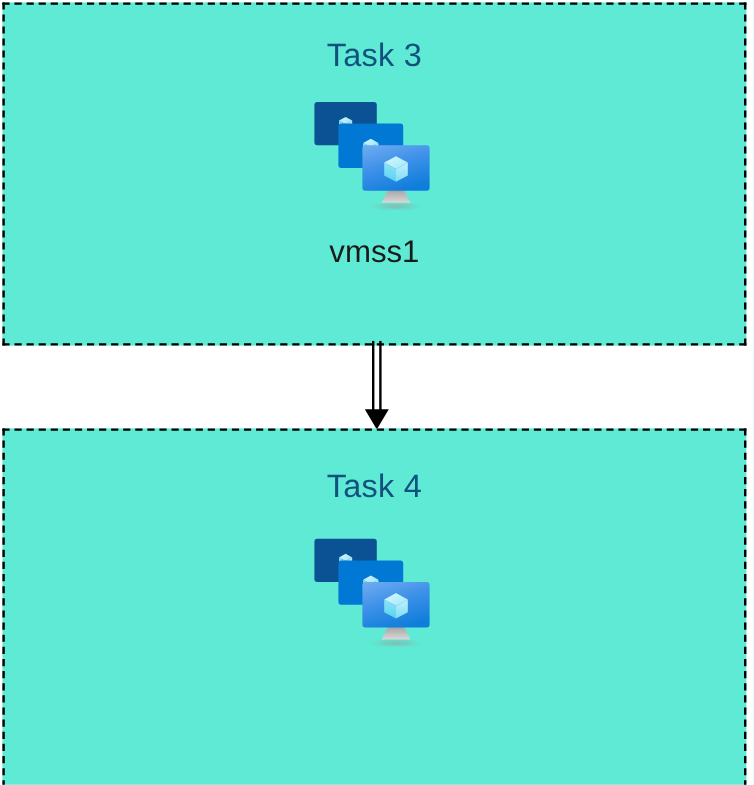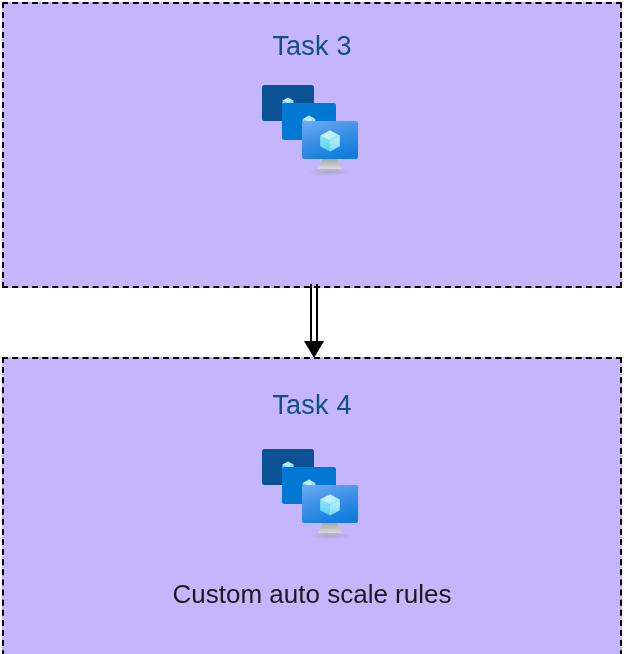--- a/index.html
+++ b/index.html
@@ -21,21 +21,21 @@
     top: 0;
     width: 628px;
     height: 654px;
   }
 
   
   .task-box {
     position: absolute;
     left: 2px;
     width: 620px;
-    background: #c4b5fd;
+    background: #5eead4;
     border: 2px dashed #000000;
     box-sizing: border-box;
     display: flex;
     flex-direction: column;
     align-items: center;
   }
   .task-box-top {
     top: 2px;
     height: 286px;
   }
@@ -156,20 +156,21 @@
           <g transform="translate(72,61) scale(0.82)">
             <polygon points="0,-12 12,-5.5 0,1 -12,-5.5" fill="url(#cubeTop3)"></polygon>
             <polygon points="-12,-5.5 0,1 0,14 -12,7.5" fill="url(#cubeLeft3)"></polygon>
             <polygon points="12,-5.5 0,1 0,14 12,7.5" fill="url(#cubeRight3)"></polygon>
           </g>
         </g>
       </svg>
     </div>
 
     <div class="caption">
+      <span class="caption-line">vmss1</span>
     </div>
   </div>
 
   <div class="connector">
     <svg width="36" height="76" viewBox="0 0 36 76" xmlns="http://www.w3.org/2000/svg">
 
       <line x1="15" y1="0" x2="15" y2="60" stroke="#000000" stroke-width="2"></line>
       <line x1="21" y1="0" x2="21" y2="60" stroke="#000000" stroke-width="2"></line>
 
       <polygon points="8,57 28,57 18,74" fill="#000000"></polygon>
@@ -236,18 +237,15 @@
           <rect x="44" y="42" width="56" height="38" rx="2.5" fill="url(#frontScreenGrad4)"></rect>
           <g transform="translate(72,61) scale(0.82)">
             <polygon points="0,-12 12,-5.5 0,1 -12,-5.5" fill="url(#cubeTop4)"></polygon>
             <polygon points="-12,-5.5 0,1 0,14 -12,7.5" fill="url(#cubeLeft4)"></polygon>
             <polygon points="12,-5.5 0,1 0,14 12,7.5" fill="url(#cubeRight4)"></polygon>
           </g>
         </g>
       </svg>
     </div>
 
-    <div class="caption">
-      <span class="caption-line">Custom auto scale rules</span>
-    </div>
   </div>
 
 </div>
 
 </body></html>

